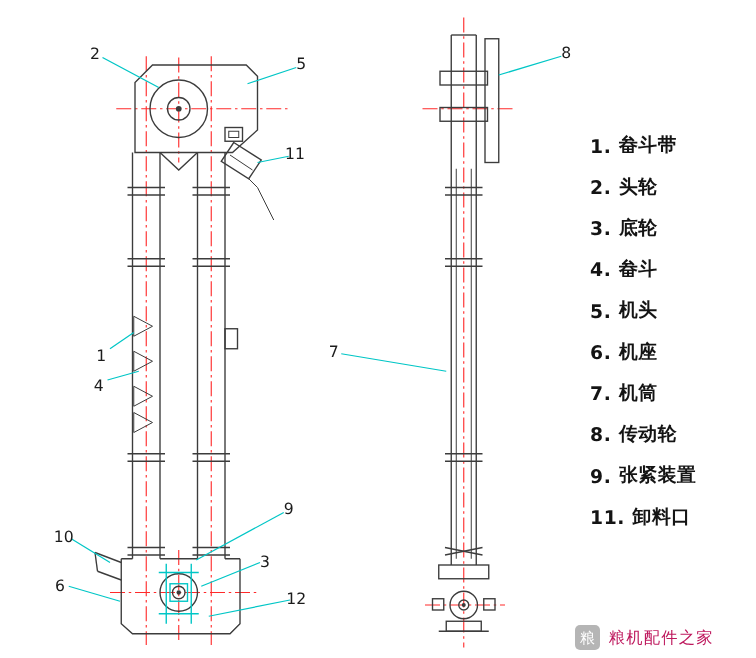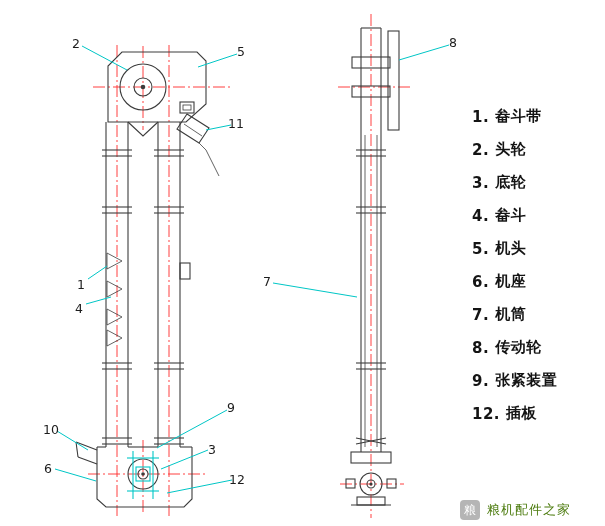--- a/index.html
+++ b/index.html
@@ -16,21 +16,21 @@
   .callout { font-size:12.5px; fill:#1c1c1c; font-family:"DejaVu Sans", sans-serif; }
 
   .legend { position:absolute; left:472px; top:100px; width:130px; }
   .legend-row { height:33px; display:flex; align-items:center; font-size:15px;
                 font-weight:700; color:#141414; letter-spacing:0.5px; }
   .legend-num { margin-right:6px; }
 
   .watermark { position:absolute; right:34px; bottom:6px; display:flex; align-items:center; gap:7px; }
   .wm-icon { width:20px; height:20px; border-radius:4px; background:#b5b5b5; color:#ffffff;
              font-size:12px; display:flex; align-items:center; justify-content:center; }
-  .wm-text { color:#4d7c0f; font-size:13px; letter-spacing:1px; }
+  .wm-text { color:#be185d; font-size:13px; letter-spacing:1px; }
 </style>
 </head>
 <body>
 
 <div class="canvas">
 
   <svg class="drawing" width="605" height="526" viewBox="0 0 605 526" xmlns="http://www.w3.org/2000/svg">
 
     <g class="cl">
       <line x1="117" y1="45" x2="117" y2="516"></line>
@@ -226,22 +226,22 @@
       </div>
     <div class="legend-row">
         <span class="legend-num">8.</span>
         <span>传动轮</span>
       </div>
     <div class="legend-row">
         <span class="legend-num">9.</span>
         <span>张紧装置</span>
       </div>
     <div class="legend-row">
-        <span class="legend-num">12.</span>
-        <span>插板</span>
+        <span class="legend-num">11.</span>
+        <span>卸料口</span>
       </div>
   </div>
 
   <div class="watermark">
     <span class="wm-icon">粮</span>
     <span class="wm-text">粮机配件之家</span>
   </div>
 
 </div>
 

